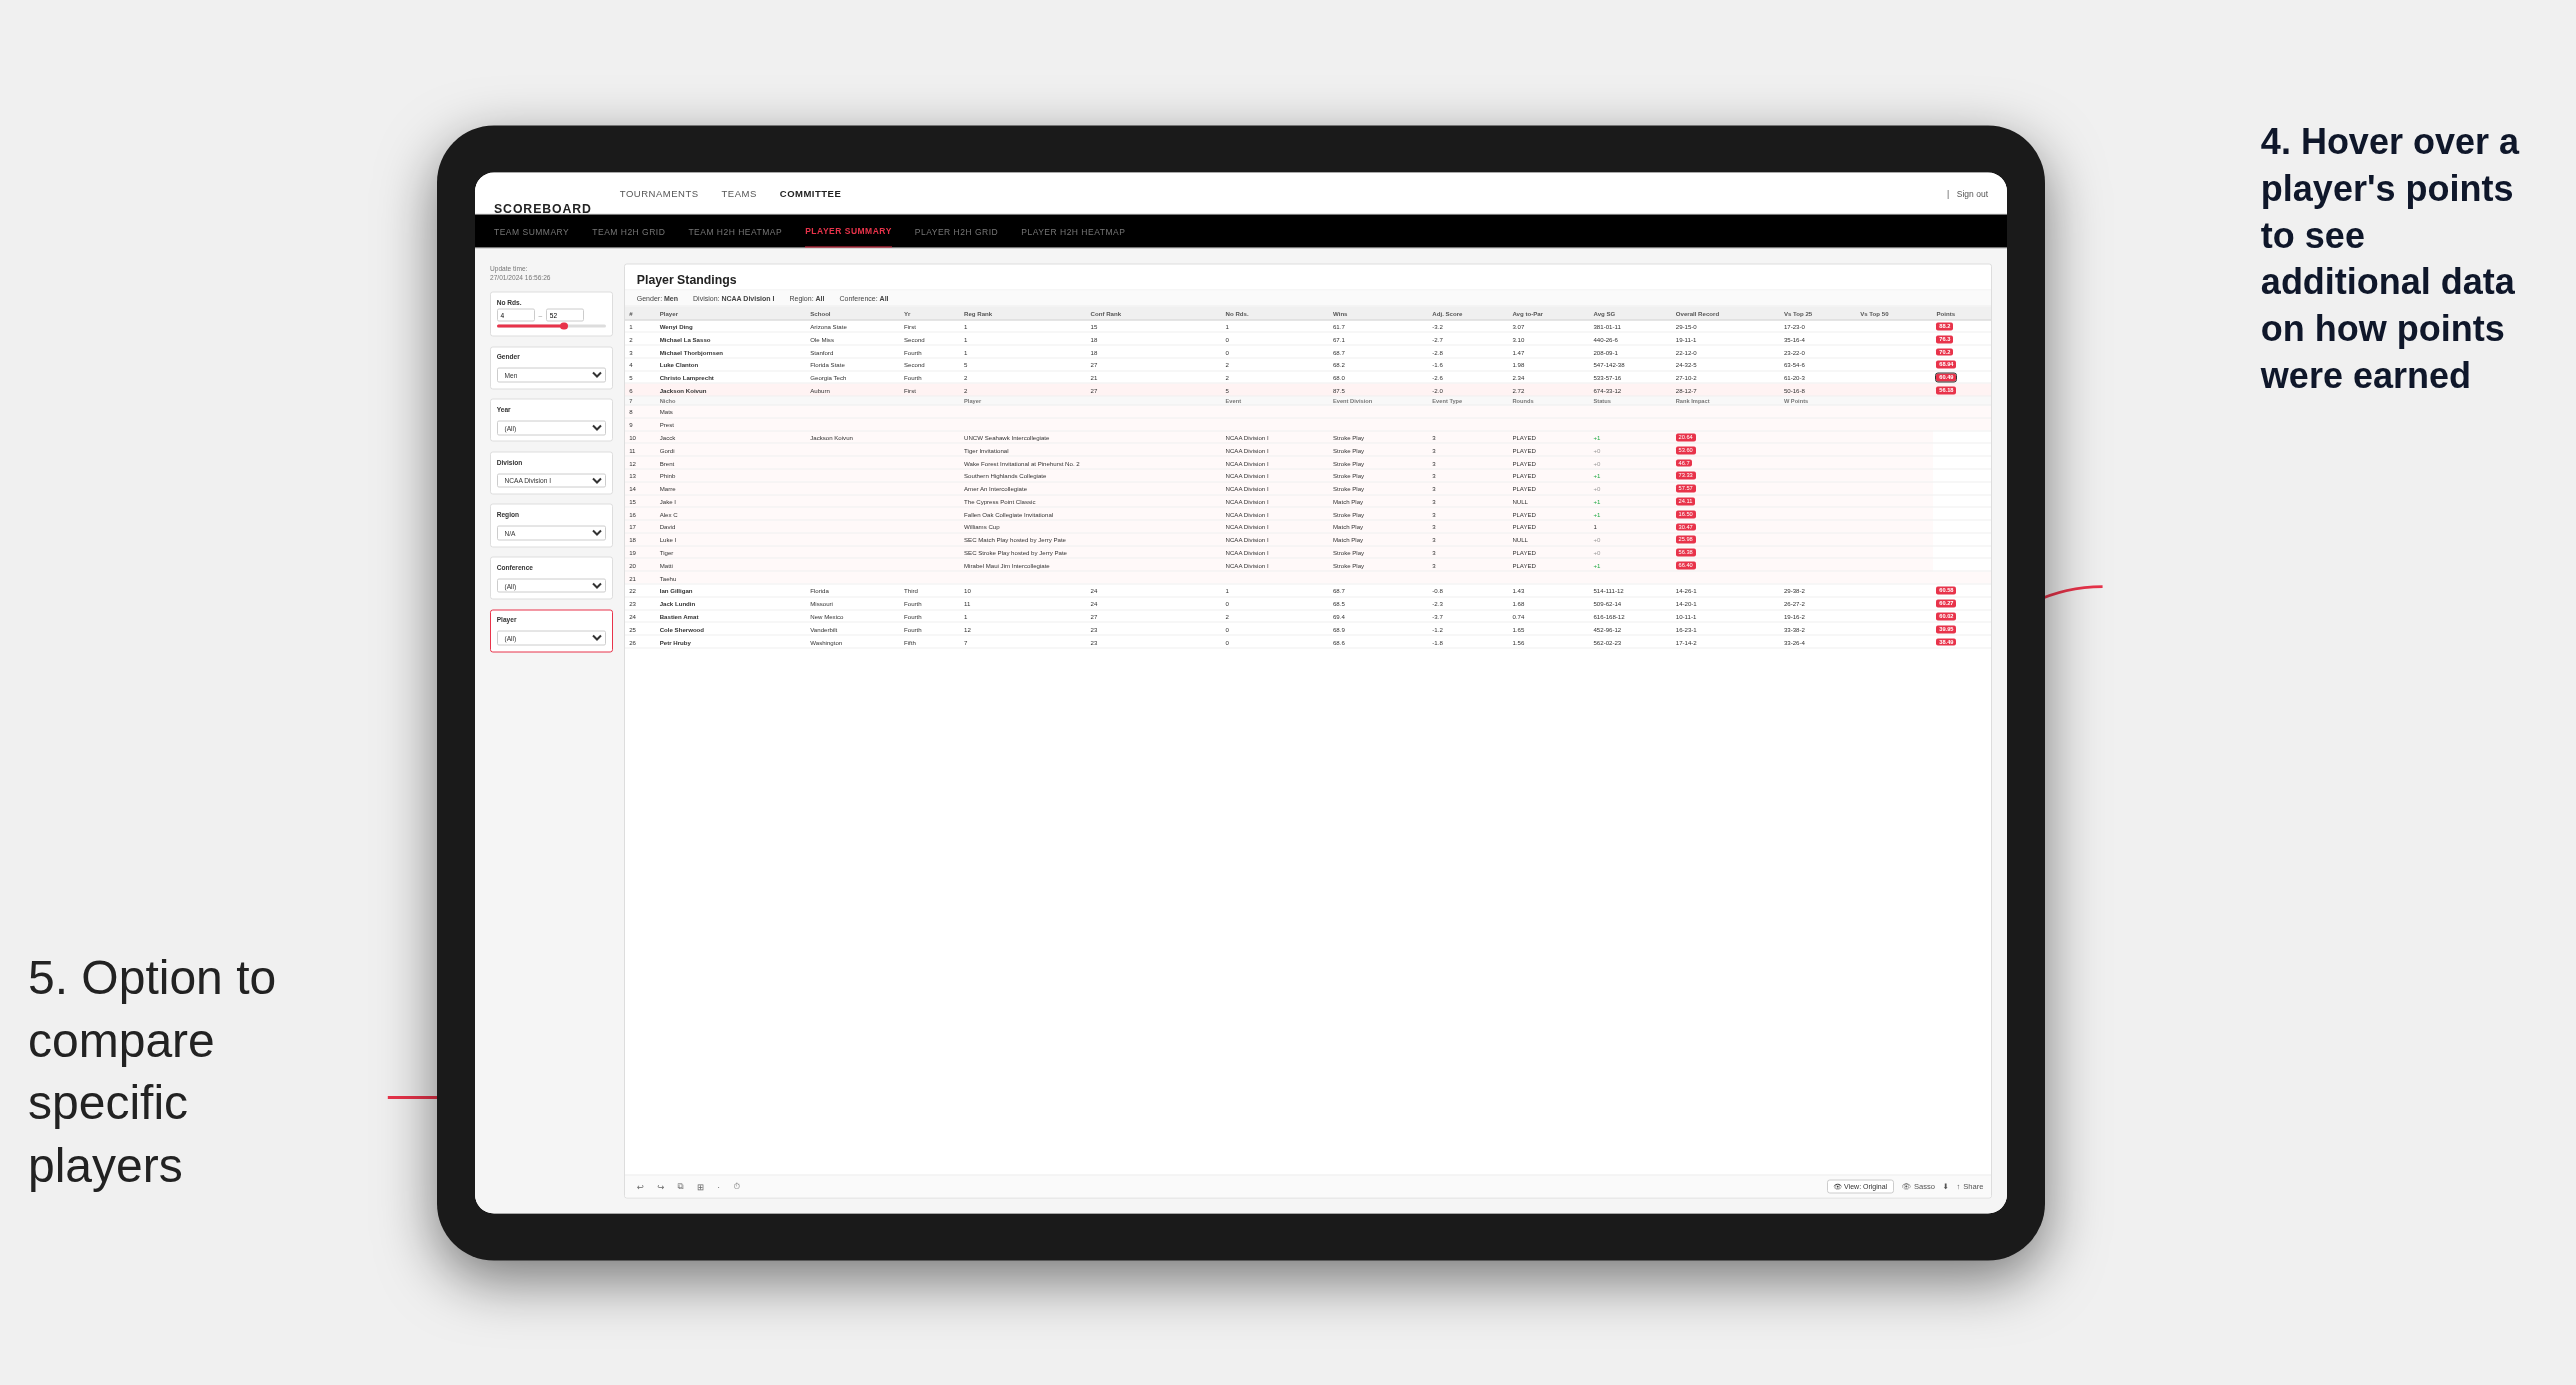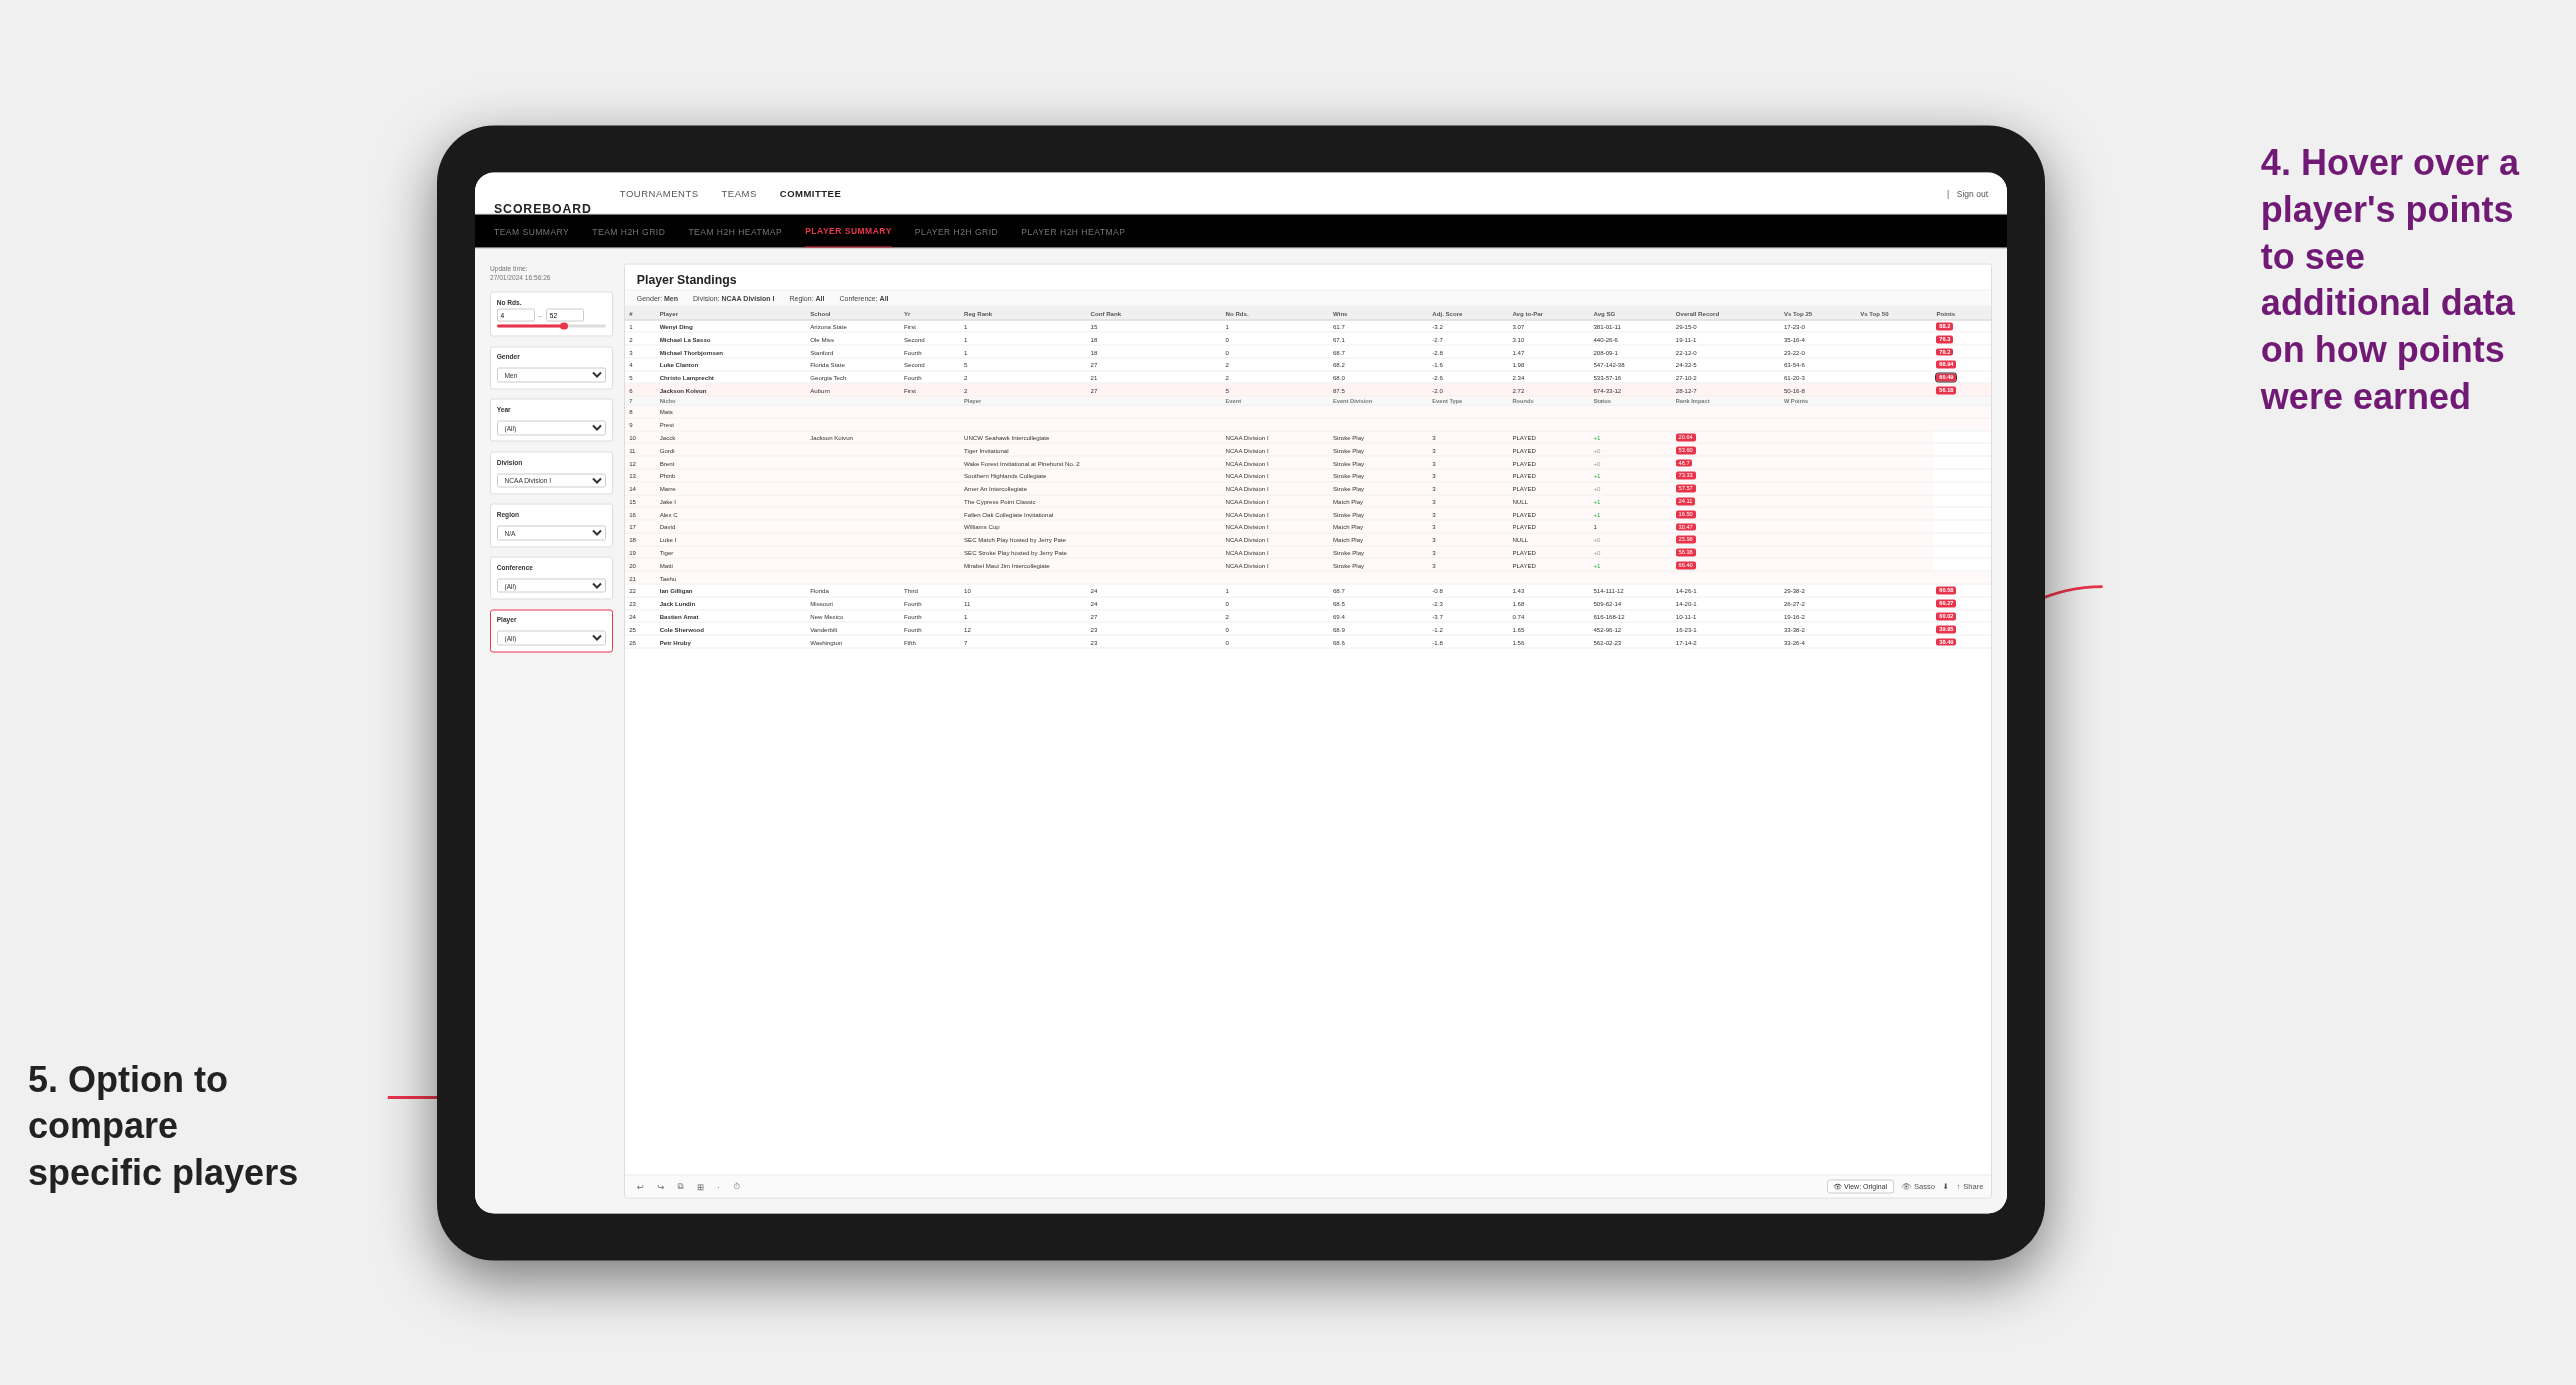--- a/index.html
+++ b/index.html
@@ -407,30 +407,30 @@
       border-radius: 1.9px;
       font-size: 6.6px;
       padding: 1.9px 2.8px;
       background: #fff;
       color: #333;
     }
   </style>
 </head>
 <body>
 
-<div class="annotation annotation-top-right" style="position:absolute; top:140px; right:57px; font-size:36px; font-weight:bold; color:#701a75; max-width:359px; line-height:1.3;">
+<div class="annotation annotation-top-right" style="position:absolute; top:119px; right:57px; font-size:36px; font-weight:bold; color:#0f172a; max-width:359px; line-height:1.3;">
   <span style="white-space:pre-line;">4. Hover over a
 player's points
 to see
 additional data
 on how points
 were earned</span>
 </div>
 
-<div class="annotation annotation-bottom-left" style="position:absolute; bottom:189px; left:28px; font-size:36px; font-weight:bold; color:#222; max-width:303px; line-height:1.3;">
+<div class="annotation annotation-bottom-left" style="position:absolute; bottom:189px; left:28px; font-size:48px; font-weight:normal; color:#222; max-width:303px; line-height:1.3;">
   <span style="white-space:pre-line;">5. Option to
 compare
 specific players</span>
 </div>
 
 <svg style="position:absolute; top:577px; right:464px; width:151px; height:76px; overflow:visible;" viewBox="0 0 160 80">
   <defs>
     <marker id="arrowhead1" markerWidth="8" markerHeight="6" refX="8" refY="3" orient="auto">
       <polygon points="0 0, 8 3, 0 6" fill="#e8334a"></polygon>
     </marker>

